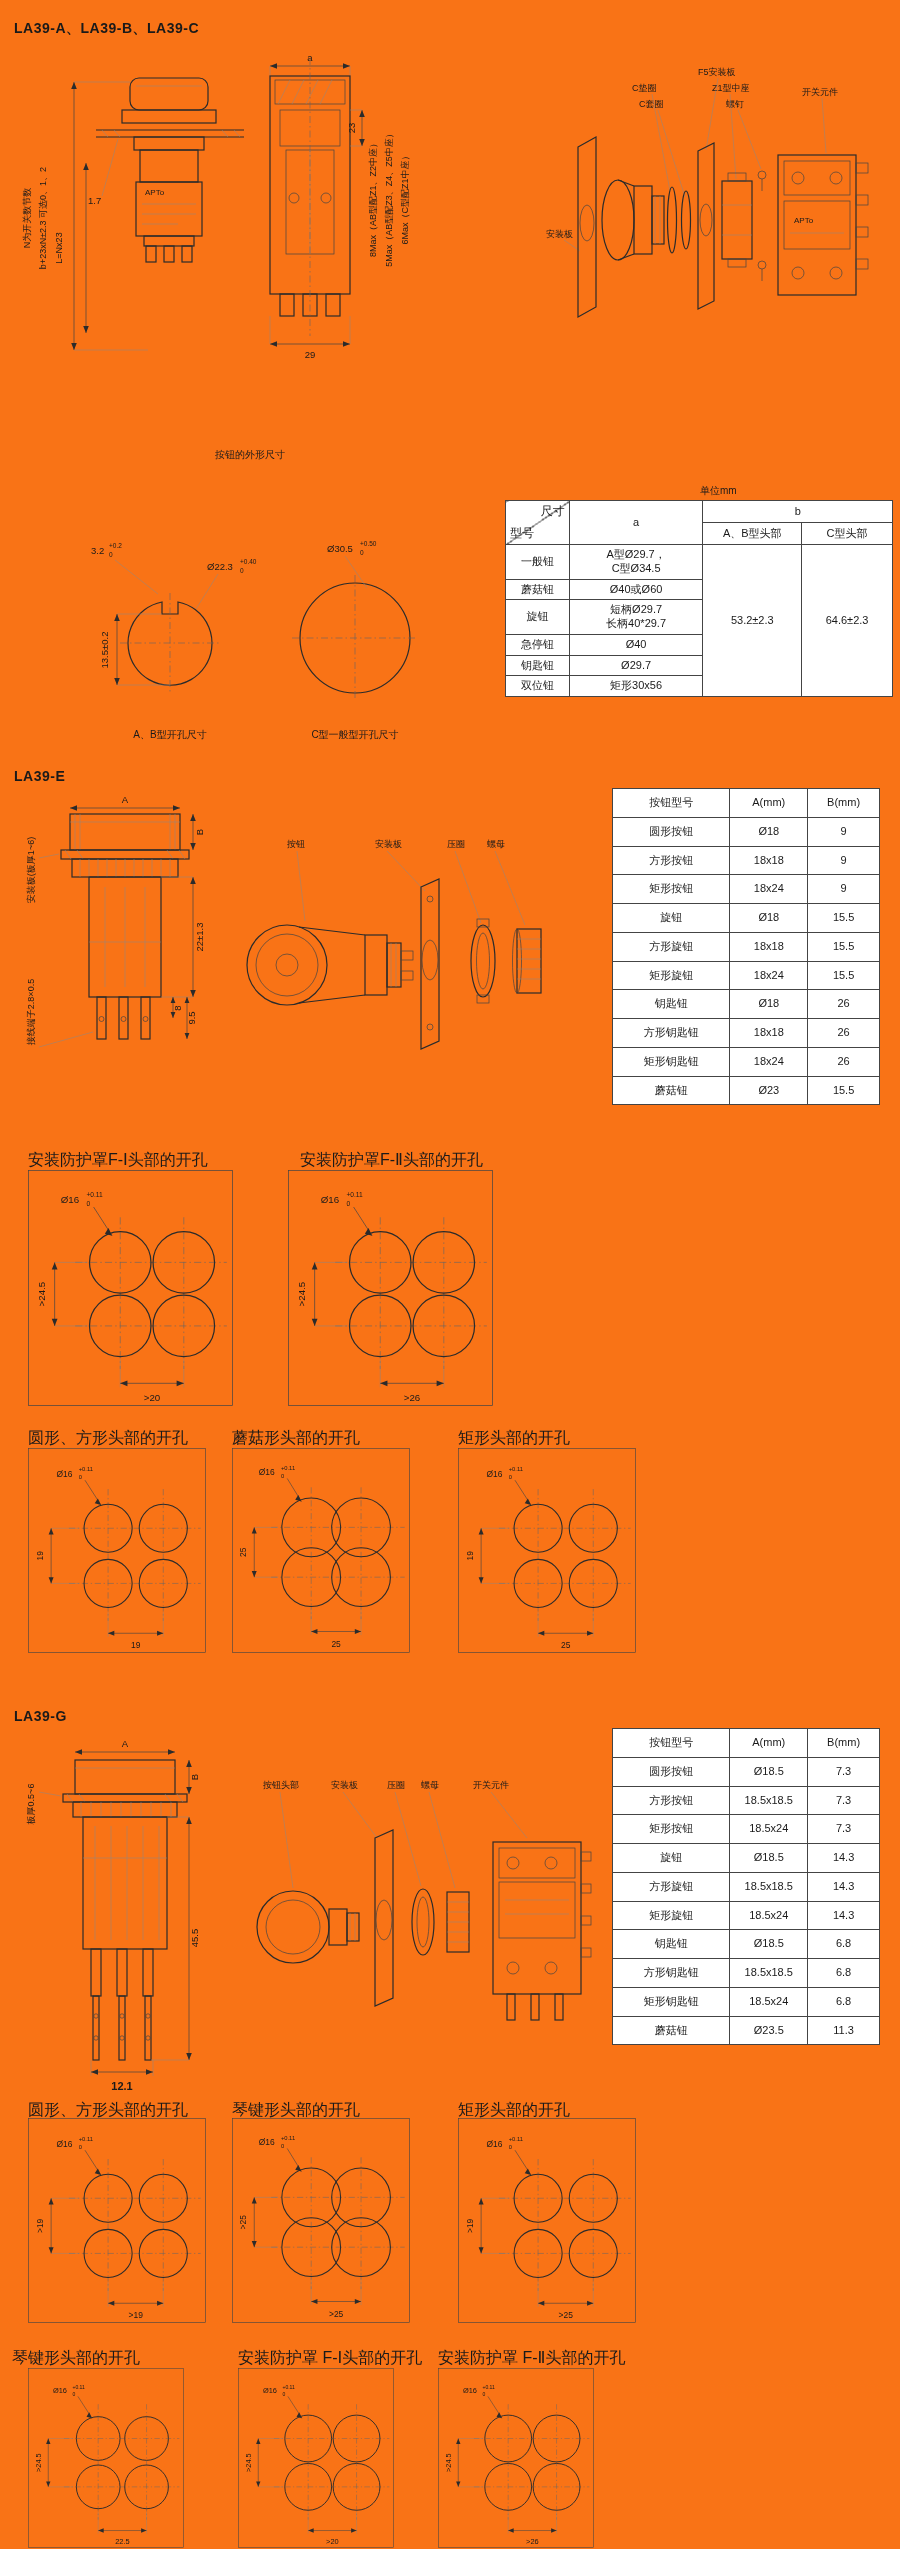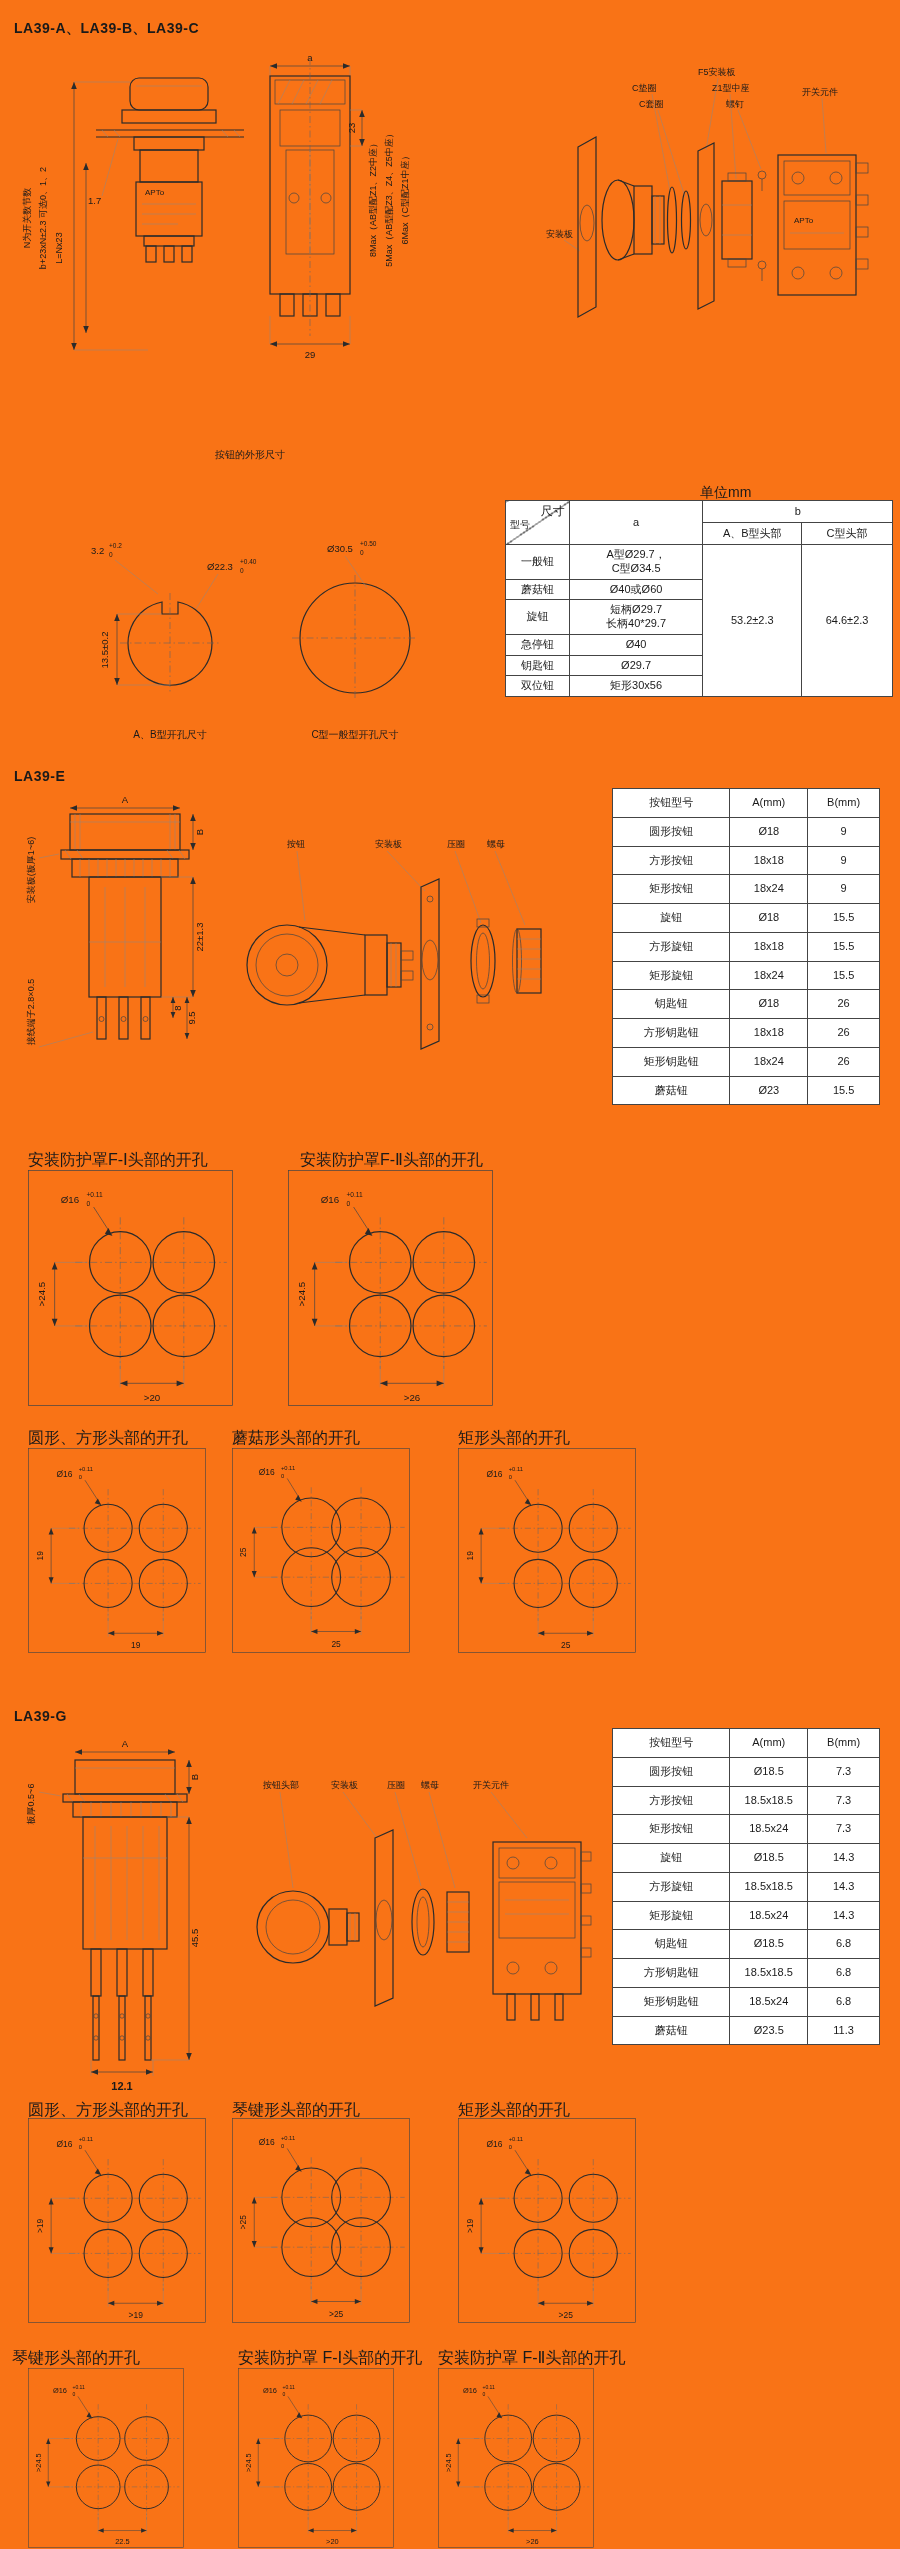--- a/index.html
+++ b/index.html
@@ -1,21 +1,21 @@
 <!DOCTYPE html>
 <html><head>
 <meta charset="utf-8">
 <style>
   *{margin:0;padding:0;box-sizing:border-box}
   html,body{background:#ffffff}
   .page{position:relative;width:900px;height:2549px;background:#f97316;
         font-family:"Liberation Sans","DejaVu Sans",sans-serif;color:#1a1a1a;overflow:hidden}
   .abs{position:absolute}
   .sec-title{font-size:14px;font-weight:bold;letter-spacing:.5px}
-  .unit{font-size:14px}
+  .unit{font-size:10px}
   .drill-label{font-size:16px;white-space:nowrap}
   svg{display:block}
   svg text{font-family:"Liberation Sans","DejaVu Sans",sans-serif;fill:#1a1a1a}
   text.t8{font-size:8px}
   text.t9{font-size:9px}
   text.t10{font-size:10px}
   text.dim{font-size:9.5px}
   text.dimb{font-size:11px;font-weight:bold}
   text.tol{font-size:6.5px}
   .outline{fill:none;stroke:#2b2b2b;stroke-width:1.2}
@@ -23,21 +23,21 @@
   .xthin{fill:none;stroke:#888;stroke-width:.5}
   .dash{fill:none;stroke:#666;stroke-width:.6;stroke-dasharray:7 3 1.5 3}
   .fillb{fill:#2b2b2b;stroke:none}
   table.spec{position:absolute;border-collapse:collapse;background:#fff}
   table.spec td{border:1px solid #444;font-size:11px;text-align:center;padding:3px 3px;line-height:1.25}
   table.roomy td{padding:7px 3px}
   td.pre{white-space:pre-line}
   td.diag{position:relative;padding:0;
     background:linear-gradient(to bottom right,transparent calc(50% - .5px),#444 calc(50% - .5px),#444 calc(50% + .5px),transparent calc(50% + .5px))}
   td.diag .da{position:absolute;top:3px;right:4px;font-size:12px}
-  td.diag .db{position:absolute;bottom:13px;left:4px;font-size:10px}
+  td.diag .db{position:absolute;bottom:3px;left:4px;font-size:12px}
 </style>
 </head>
 <body>
 
 <div class="page">
 
   <div class="abs sec-title" style="left:14px;top:20px">LA39-A、LA39-B、LA39-C</div>
 
   <svg class="abs" style="left:18px;top:48px" width="470" height="430" viewBox="0 0 470 430">
 

